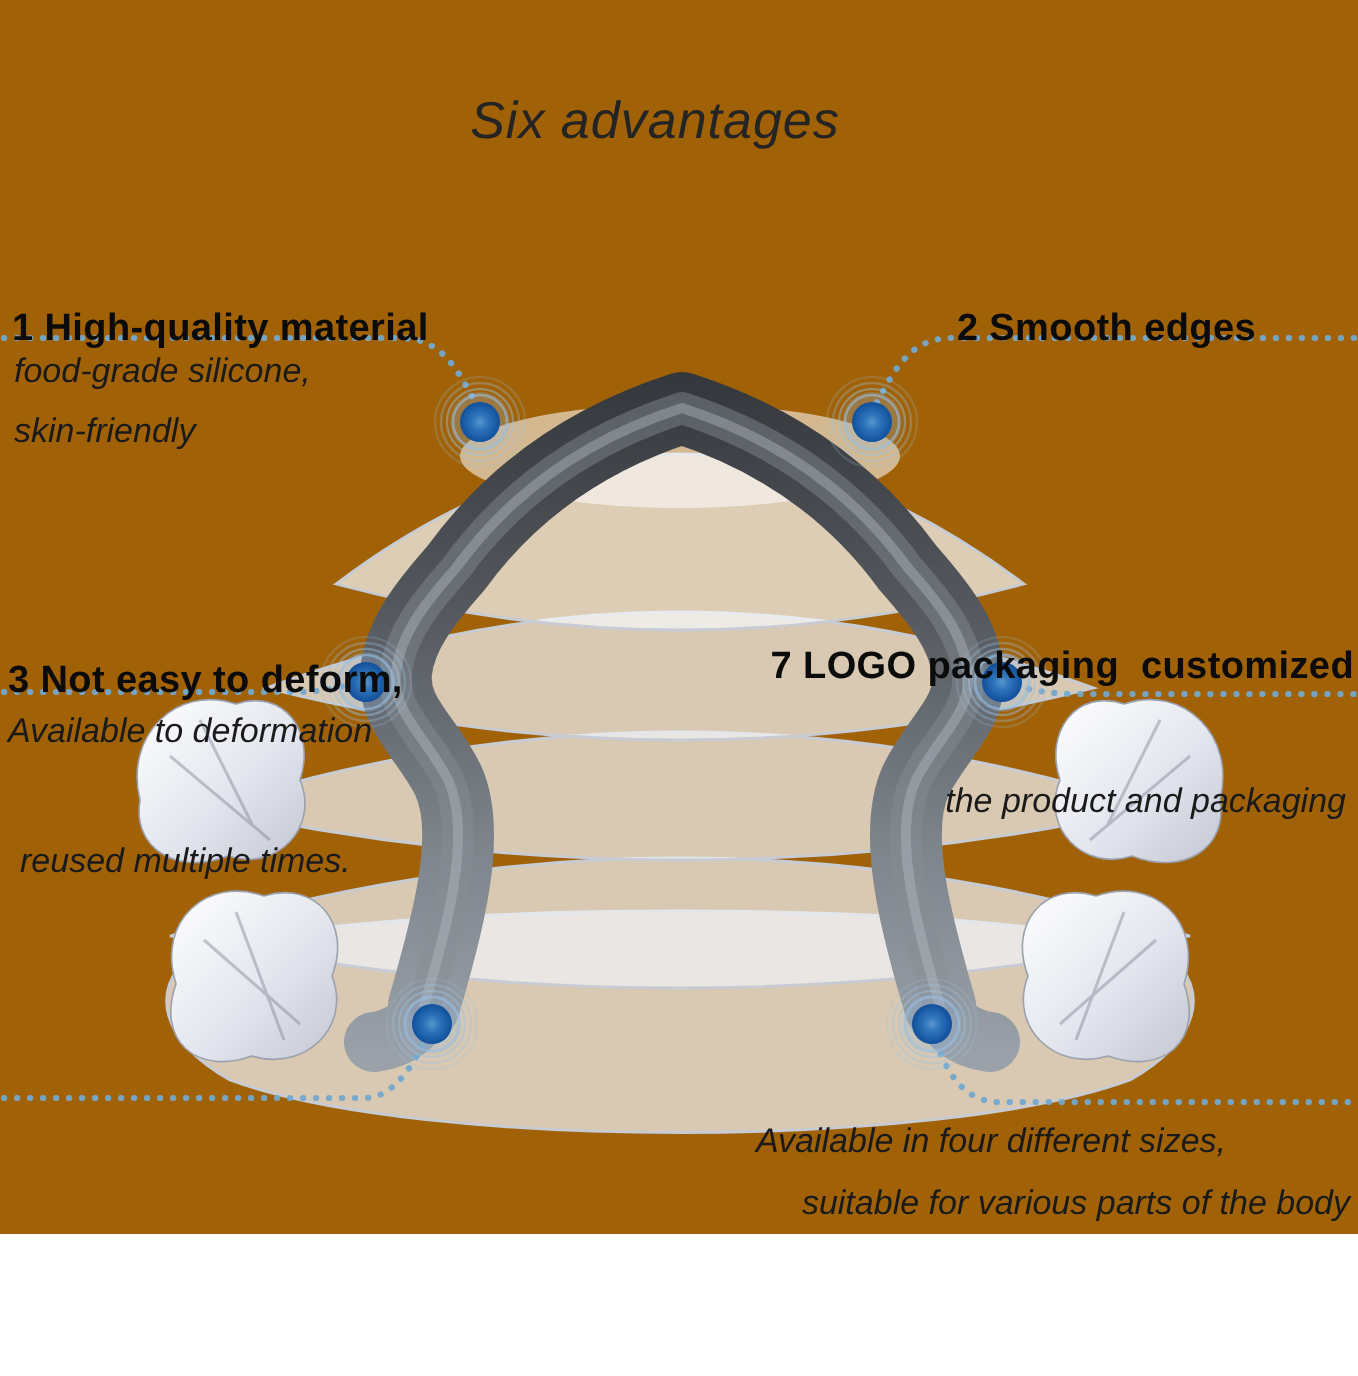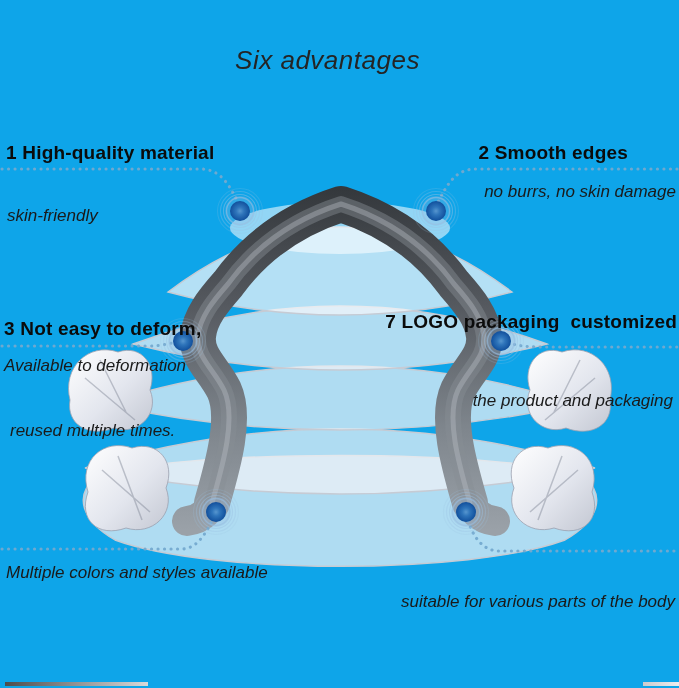--- a/index.html
+++ b/index.html
@@ -1,22 +1,22 @@
 <!DOCTYPE html>
 <html><head>
 <meta charset="utf-8">
 <style>
   html,body{margin:0;padding:0;background:#ffffff;}
-  .stage{position:relative;width:679px;height:688px;background:#0ea5e9;overflow:hidden;
+  .stage{position:relative;width:679px;height:617px;background:#a16207;overflow:hidden;
          font-family:"Liberation Sans",sans-serif;}
   .art{position:absolute;left:0;top:0;width:679px;height:688px;}
   .title{position:absolute;top:46px;left:0;right:24px;text-align:center;
          font:italic 400 26px/1.1 "Liberation Sans",sans-serif;color:#242424;letter-spacing:.5px;}
   .h{position:absolute;font:bold 19px/1.15 "Liberation Sans",sans-serif;color:#0b0b0b;
-     white-space:pre;letter-spacing:.2px;}
+     white-space:pre;letter-spacing:.2px;margin-top:12px;}
   .b{position:absolute;font:italic 400 17px/1.2 "Liberation Sans",sans-serif;color:#1a1a1a;
      white-space:pre;}
   .ring{fill:none;stroke:#9cc2e2;}
   .strip{position:absolute;height:4px;}
   .strip.left{left:5px;top:682px;width:143px;
       background:linear-gradient(to right,#4d4d4d,#9a9a9a 55%,#d9d9d9);}
   .strip.right{left:643px;top:682px;width:36px;background:linear-gradient(to right,#cbcbce,#ececee);}
 </style>
 </head>
 <body>
@@ -128,31 +128,31 @@
         <circle class="ring" r="22.5" stroke-opacity="0.2" stroke-width="1.1"></circle>
         <circle r="15" fill="#8fb8dd" fill-opacity="0.28"></circle>
         <circle r="10" fill="url(#dotG)"></circle>
       </g>
     </g>
   </svg>
 
   <div class="title">Six advantages</div>
 
   <div class="h" style="left:6px;top:142px">1 High-quality material</div>
+  <div class="b" style="left:7px;top:176px">food-grade silicone,</div>
   <div class="b" style="left:7px;top:206px">skin-friendly</div>
 
   <div class="h" style="right:51px;top:142px">2 Smooth edges</div>
-  <div class="b" style="right:3px;top:182px">no burrs, no skin damage</div>
 
   <div class="h" style="left:4px;top:318px">3 Not easy to deform,</div>
   <div class="b" style="left:4px;top:356px">Available to deformation</div>
   <div class="b" style="left:10px;top:421px">reused multiple times.</div>
 
   <div class="h" style="right:2px;top:311px">7 LOGO packaging  customized</div>
   <div class="b" style="right:6px;top:391px">the product and packaging</div>
 
-  <div class="b" style="left:6px;top:563px">Multiple colors and styles available</div>
 
+  <div class="b" style="right:66px;top:561px">Available in four different sizes,</div>
   <div class="b" style="right:4px;top:592px">suitable for various parts of the body</div>
 
   <div class="strip left"></div>
   <div class="strip right"></div>
 </div>
 
 </body></html>

